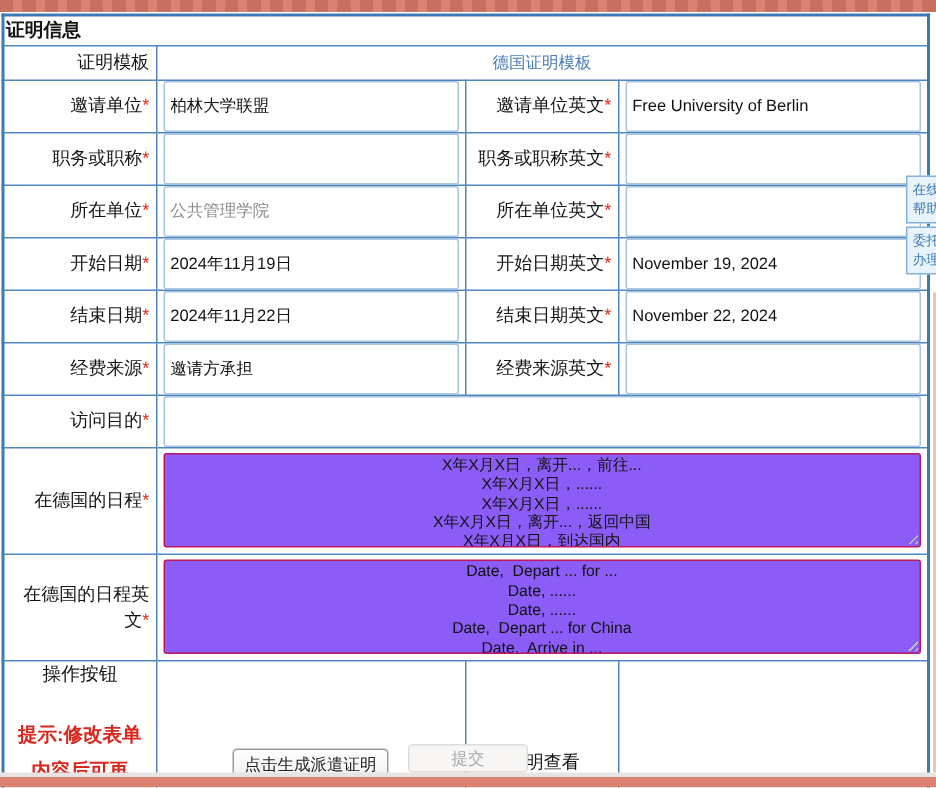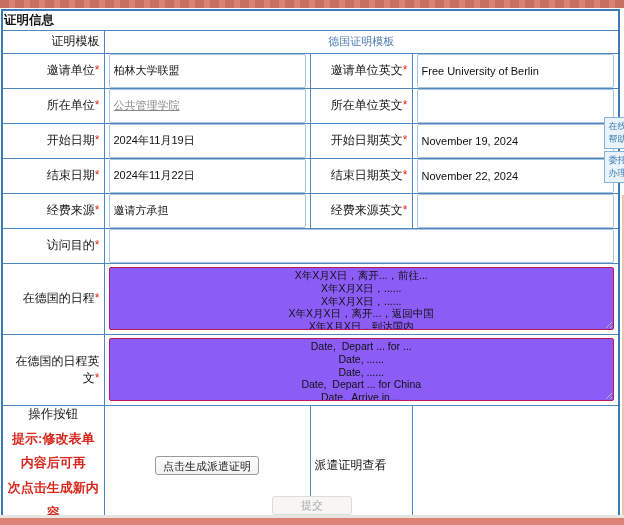--- a/index.html
+++ b/index.html
@@ -40,21 +40,21 @@
   .center-cell { text-align: center; }
   a.tpl-link { color: #4a7eb5; font-size: 11px; text-decoration: none; }
 
   .field-wrap { position: relative; width: 100%; }
   input.field {
     width: 100%; height: 17px;
     border: 1px solid #a9c4de; border-radius: 2px;
     background: #fff; color: #111;
     font-size: 11px; padding: 16px 4px; font-family: inherit;
   }
-  input.serif-muted { color: #8b8b8b; font-family: "DejaVu Serif", serif; text-decoration: underline; }
+  input.serif-muted { color: #8b8b8b; font-family: "DejaVu Serif", serif; }
   .redact {
     position: absolute; left: -2px; top: 50%; transform: translateY(-50%);
     width: 36px; height: 11px; border-radius: 1px;
     background: linear-gradient(90deg, #cac3be 0 7px, #3a2e28 7px 14px, #0b0b0b 14px);
     z-index: 2;
   }
   .ta-wrap { position: relative; width: 100%; }
   textarea.field-ta {
     display: block; width: 100%; height: 63px;
     border: 1px solid #be185d; border-radius: 2px;
@@ -62,21 +62,21 @@
     font-size: 10.5px; line-height: 1.22; padding: 1px 4px;
     font-family: inherit; overflow: hidden; text-align: center;
   }
   .grip {
     position: absolute; right: 2px; bottom: 2px; width: 9px; height: 9px;
     background: repeating-linear-gradient(135deg, rgba(0,0,0,0) 0 2px, #b9b9b9 2px 3px);
     clip-path: polygon(100% 0, 100% 100%, 0 100%);
   }
 
   
-  .action-label { font-size: 12.5px; text-align: center; margin-bottom: 4px; }
+  .action-label { font-size: 12.5px; text-align: center; margin-bottom: 20px; }
   .hint { color: #d7281e; font-weight: bold; font-size: 13px; text-align: center; line-height: 1.9; }
   button.generate-btn {
     display: block; margin: 0 auto;
     font-size: 11px; font-family: inherit; color: #222;
     background: linear-gradient(#fefefe, #f2f2f2);
     border: 1px solid #9a9a9a; border-radius: 3px;
     padding: 2px 7px; height: 19px; cursor: pointer;
   }
   .view-cell { font-size: 12px; }
 
@@ -129,20 +129,30 @@
     <td>
           <div class="field-wrap"><input class="field" value="柏林大学联盟" style=""></div>
         </td>
     <td class="label-cell"><span>邀请单位英文</span><span class="req">*</span></td>
     <td>
           <div class="field-wrap"><input class="field" value="Free University of Berlin" style=""></div>
         </td>
   </tr>
 
 
+  <tr class="h25">
+    <td class="label-cell"><span>职务或职称</span><span class="req">*</span></td>
+    <td>
+          <div class="field-wrap"><input class="field" value="" style=""></div>
+        </td>
+    <td class="label-cell"><span>职务或职称英文</span><span class="req">*</span></td>
+    <td>
+          <div class="field-wrap"><input class="field" value="" style=""></div>
+        </td>
+  </tr>
 
   <tr class="h25">
     <td class="label-cell"><span>所在单位</span><span class="req">*</span></td>
     <td>
           <div class="field-wrap"><input class="field serif-muted" value="公共管理学院" style=""></div>
         </td>
     <td class="label-cell"><span>所在单位英文</span><span class="req">*</span></td>
     <td>
           <div class="field-wrap"><input class="field" value="" style=""></div>
         </td>

